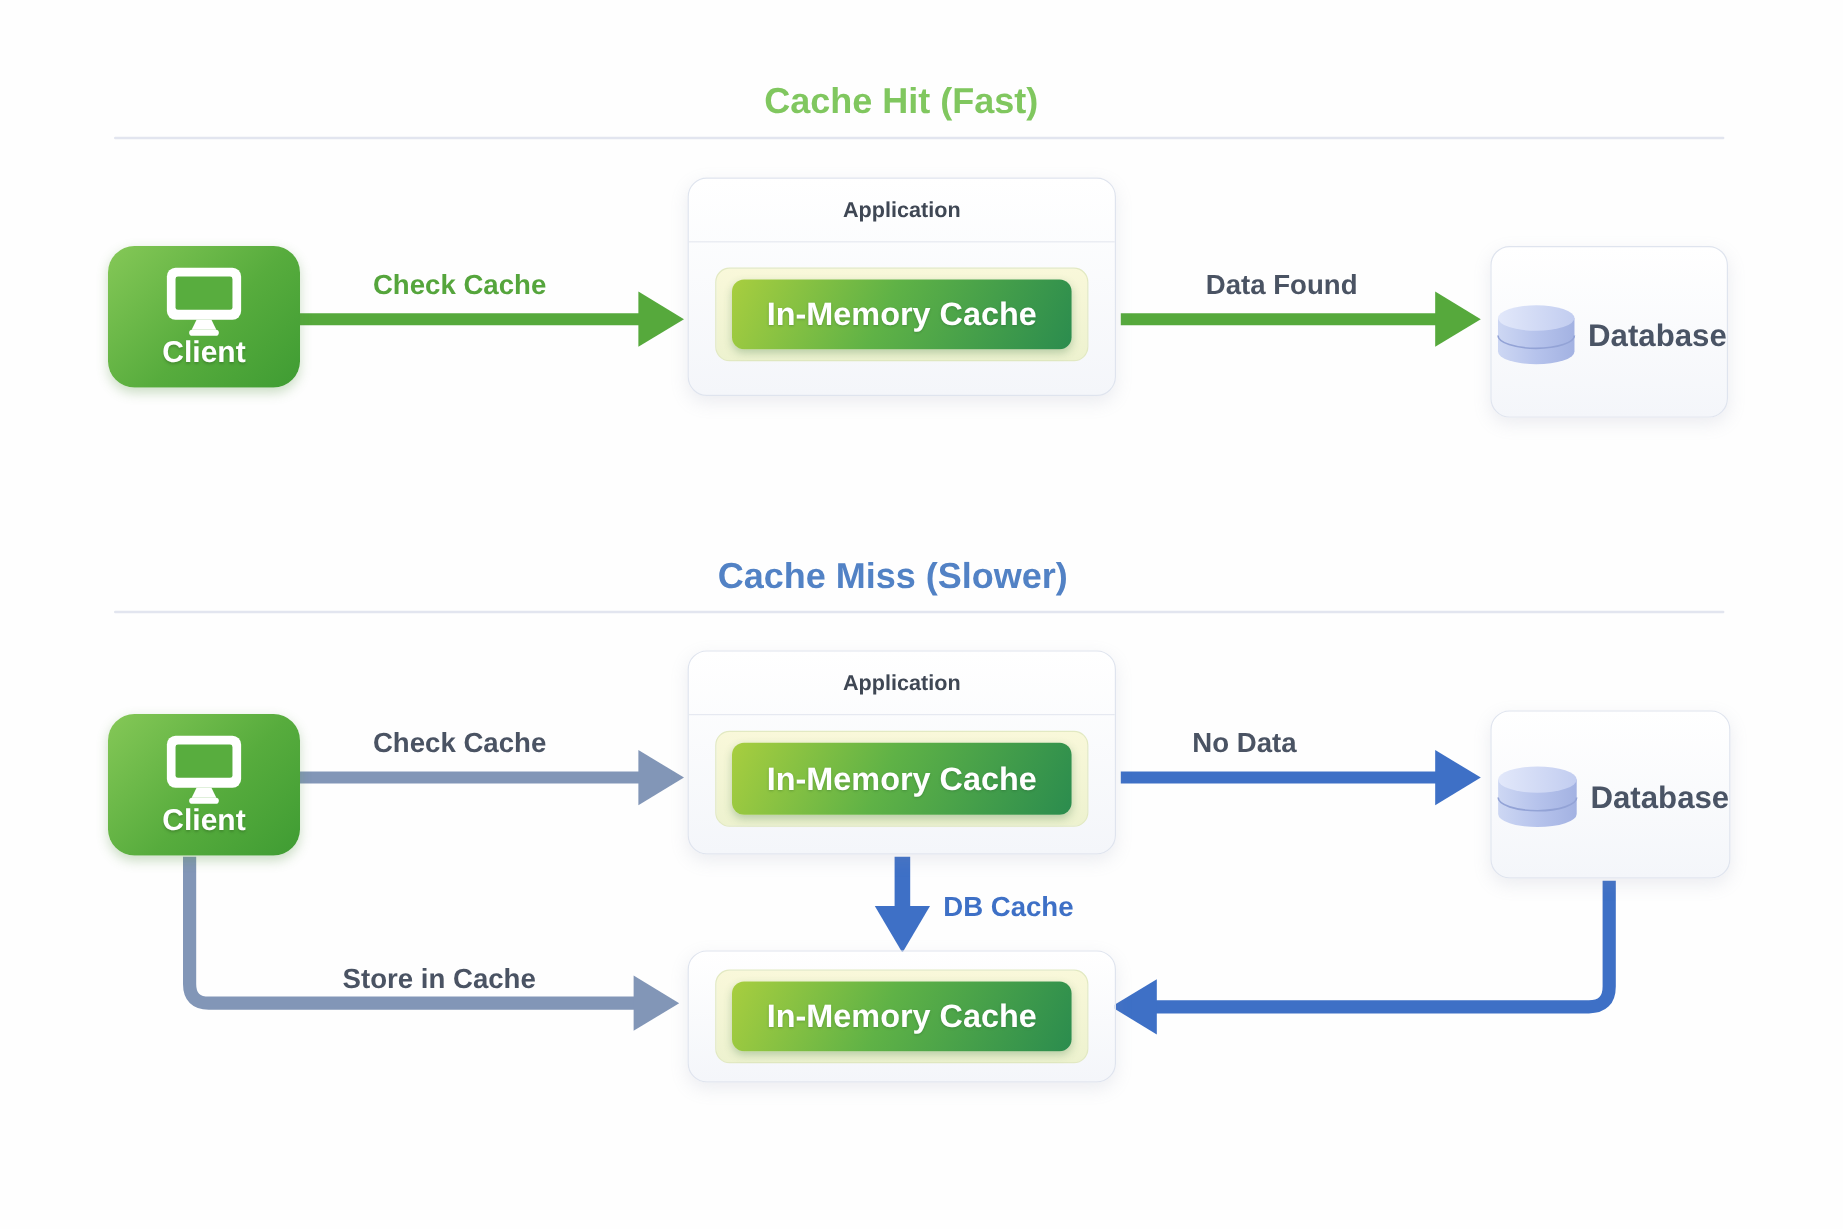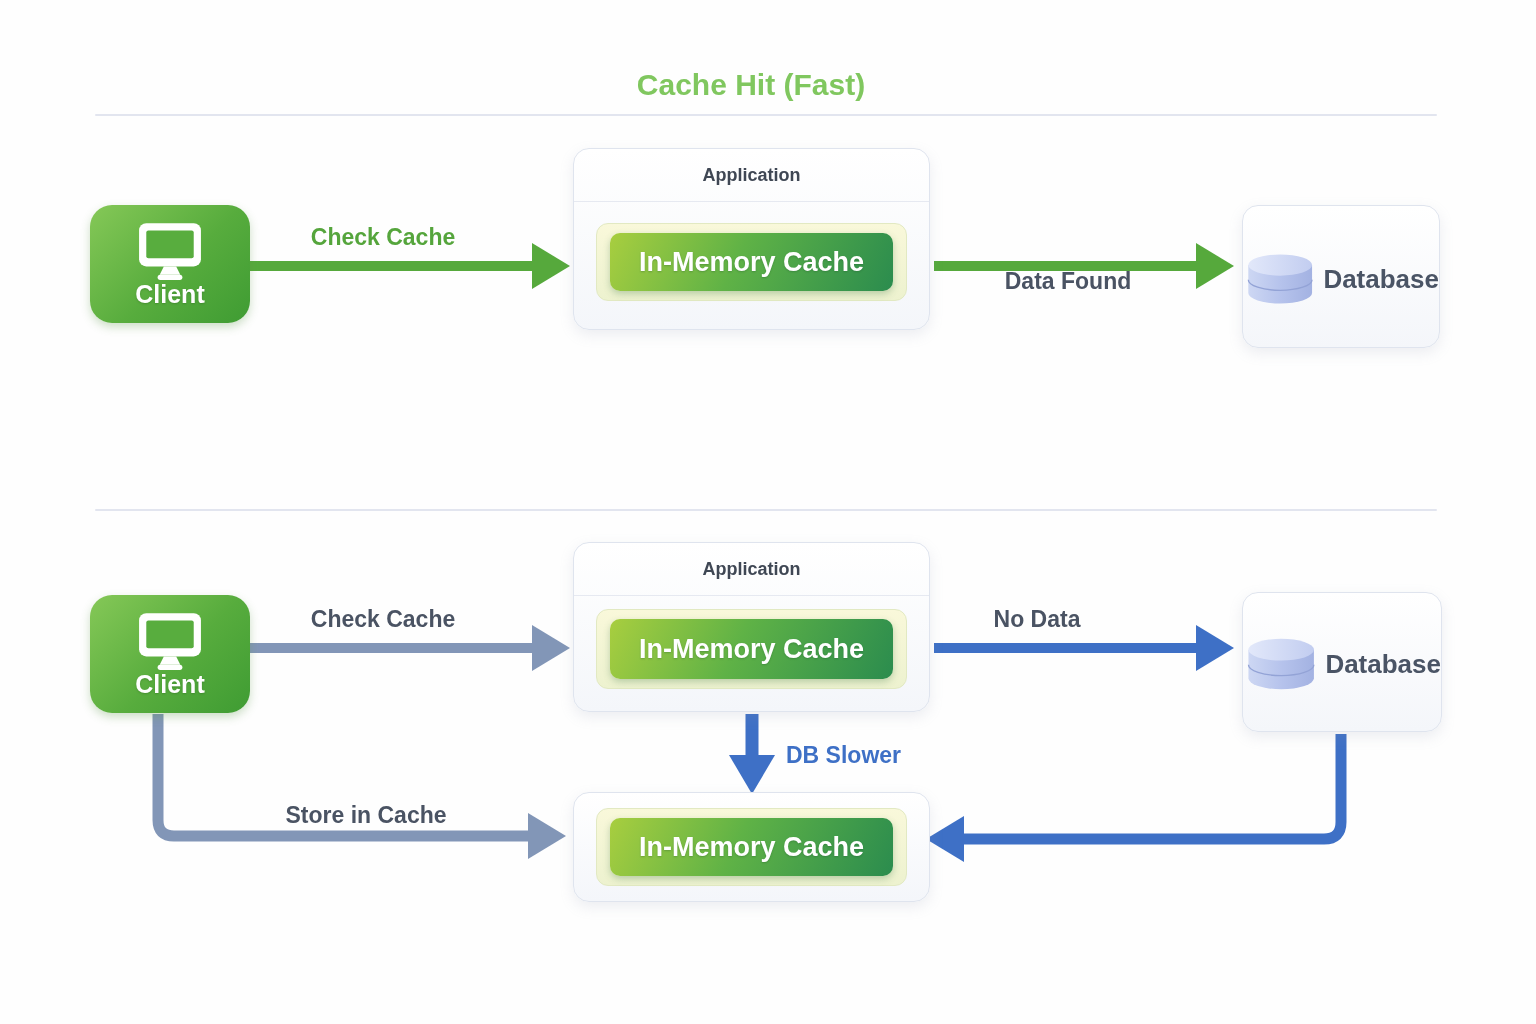--- a/index.html
+++ b/index.html
@@ -109,20 +109,21 @@
 
     <g>
       <path d="M1341,734 V822 Q1341,839 1324,839 H962" fill="none" stroke="#3e70c6" stroke-width="11"></path>
       <polygon points="964,816 964,862 926,839" fill="#3e70c6"></polygon>
     </g>
   </svg>
 
   <div class="section-title hit-title" style="left:751px;top:68px;">Cache Hit (Fast)</div>
   <div class="h-divider" style="left:95px;top:114px;width:1342px;"></div>
 
+  <div class="section-title miss-title" style="left:744px;top:464px;">Cache Miss (Slower)</div>
   <div class="h-divider" style="left:95px;top:509px;width:1342px;"></div>
 
   <div class="client-node" style="left:90px;top:205px;">
     <svg width="66" height="60" viewBox="0 0 64 58">
       <rect x="2" y="2" width="60" height="42" rx="7" fill="#ffffff"></rect>
       <rect x="9" y="9" width="46" height="27" rx="2" fill="#58ad3e"></rect>
       <path d="M26 44 L38 44 L42 52 L22 52 Z" fill="#ffffff"></path>
       <rect x="20" y="52" width="24" height="5" rx="2.5" fill="#ffffff"></rect>
     </svg>
     <div class="client-label">Client</div>
@@ -149,21 +150,21 @@
         </linearGradient>
       </defs>
       <path d="M8,20 V62 a48,16 0 0 0 96,0 V20" fill="url(#cylBody)"></path>
       <path d="M8,42 a48,16 0 0 0 96,0" fill="none" stroke="#93a3d6" stroke-width="2"></path>
       <ellipse cx="56" cy="20" rx="48" ry="16" fill="url(#cylTop)"></ellipse>
     </svg>
     <div class="db-label">Database</div>
   </div>
 
   <div class="arrow-label lbl-green" style="left:383px;top:226px;">Check Cache</div>
-  <div class="arrow-label lbl-dark" style="left:1068px;top:226px;margin-top:44px;">Data Found</div>
+  <div class="arrow-label lbl-dark" style="left:1068px;top:226px;">Data Found</div>
 
   <div class="client-node" style="left:90px;top:595px;">
     <svg width="66" height="60" viewBox="0 0 64 58">
       <rect x="2" y="2" width="60" height="42" rx="7" fill="#ffffff"></rect>
       <rect x="9" y="9" width="46" height="27" rx="2" fill="#58ad3e"></rect>
       <path d="M26 44 L38 44 L42 52 L22 52 Z" fill="#ffffff"></path>
       <rect x="20" y="52" width="24" height="5" rx="2.5" fill="#ffffff"></rect>
     </svg>
     <div class="client-label">Client</div>
   </div>
@@ -185,16 +186,16 @@
   </div>
 
   <div class="card" style="left:573px;top:792px;width:357px;height:110px;">
     <div class="yellow-wrap" style="top:15px;height:78px;">
       <div class="green-btn">In-Memory Cache</div>
     </div>
   </div>
 
   <div class="arrow-label lbl-dark" style="left:383px;top:608px;">Check Cache</div>
   <div class="arrow-label lbl-dark" style="left:1037px;top:608px;">No Data</div>
-  <div class="arrow-label lbl-blue" style="left:786px;top:744px;">DB Slower</div>
+  <div class="arrow-label lbl-blue" style="left:786px;top:744px;">DB Cache</div>
   <div class="arrow-label lbl-dark" style="left:366px;top:804px;">Store in Cache</div>
 
 </div>
 
 </body></html>

